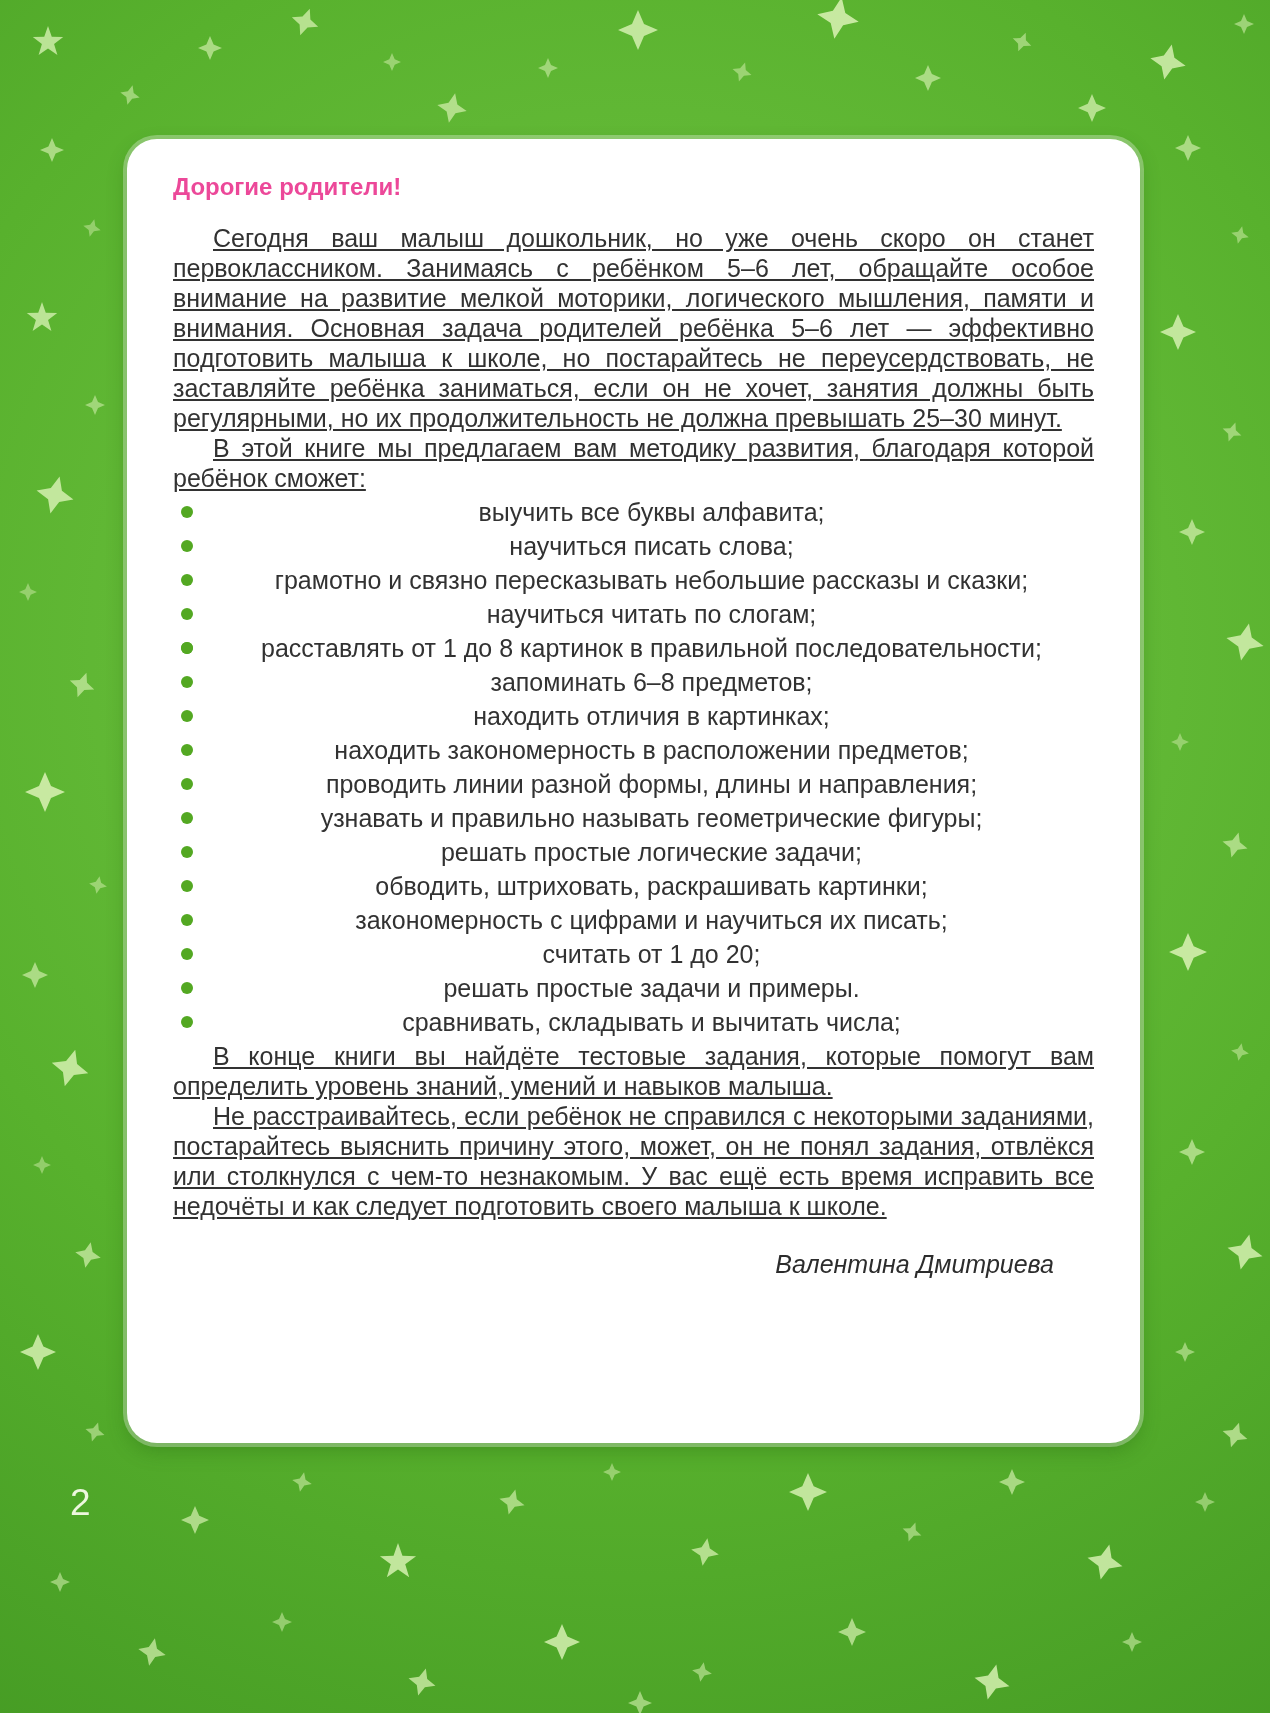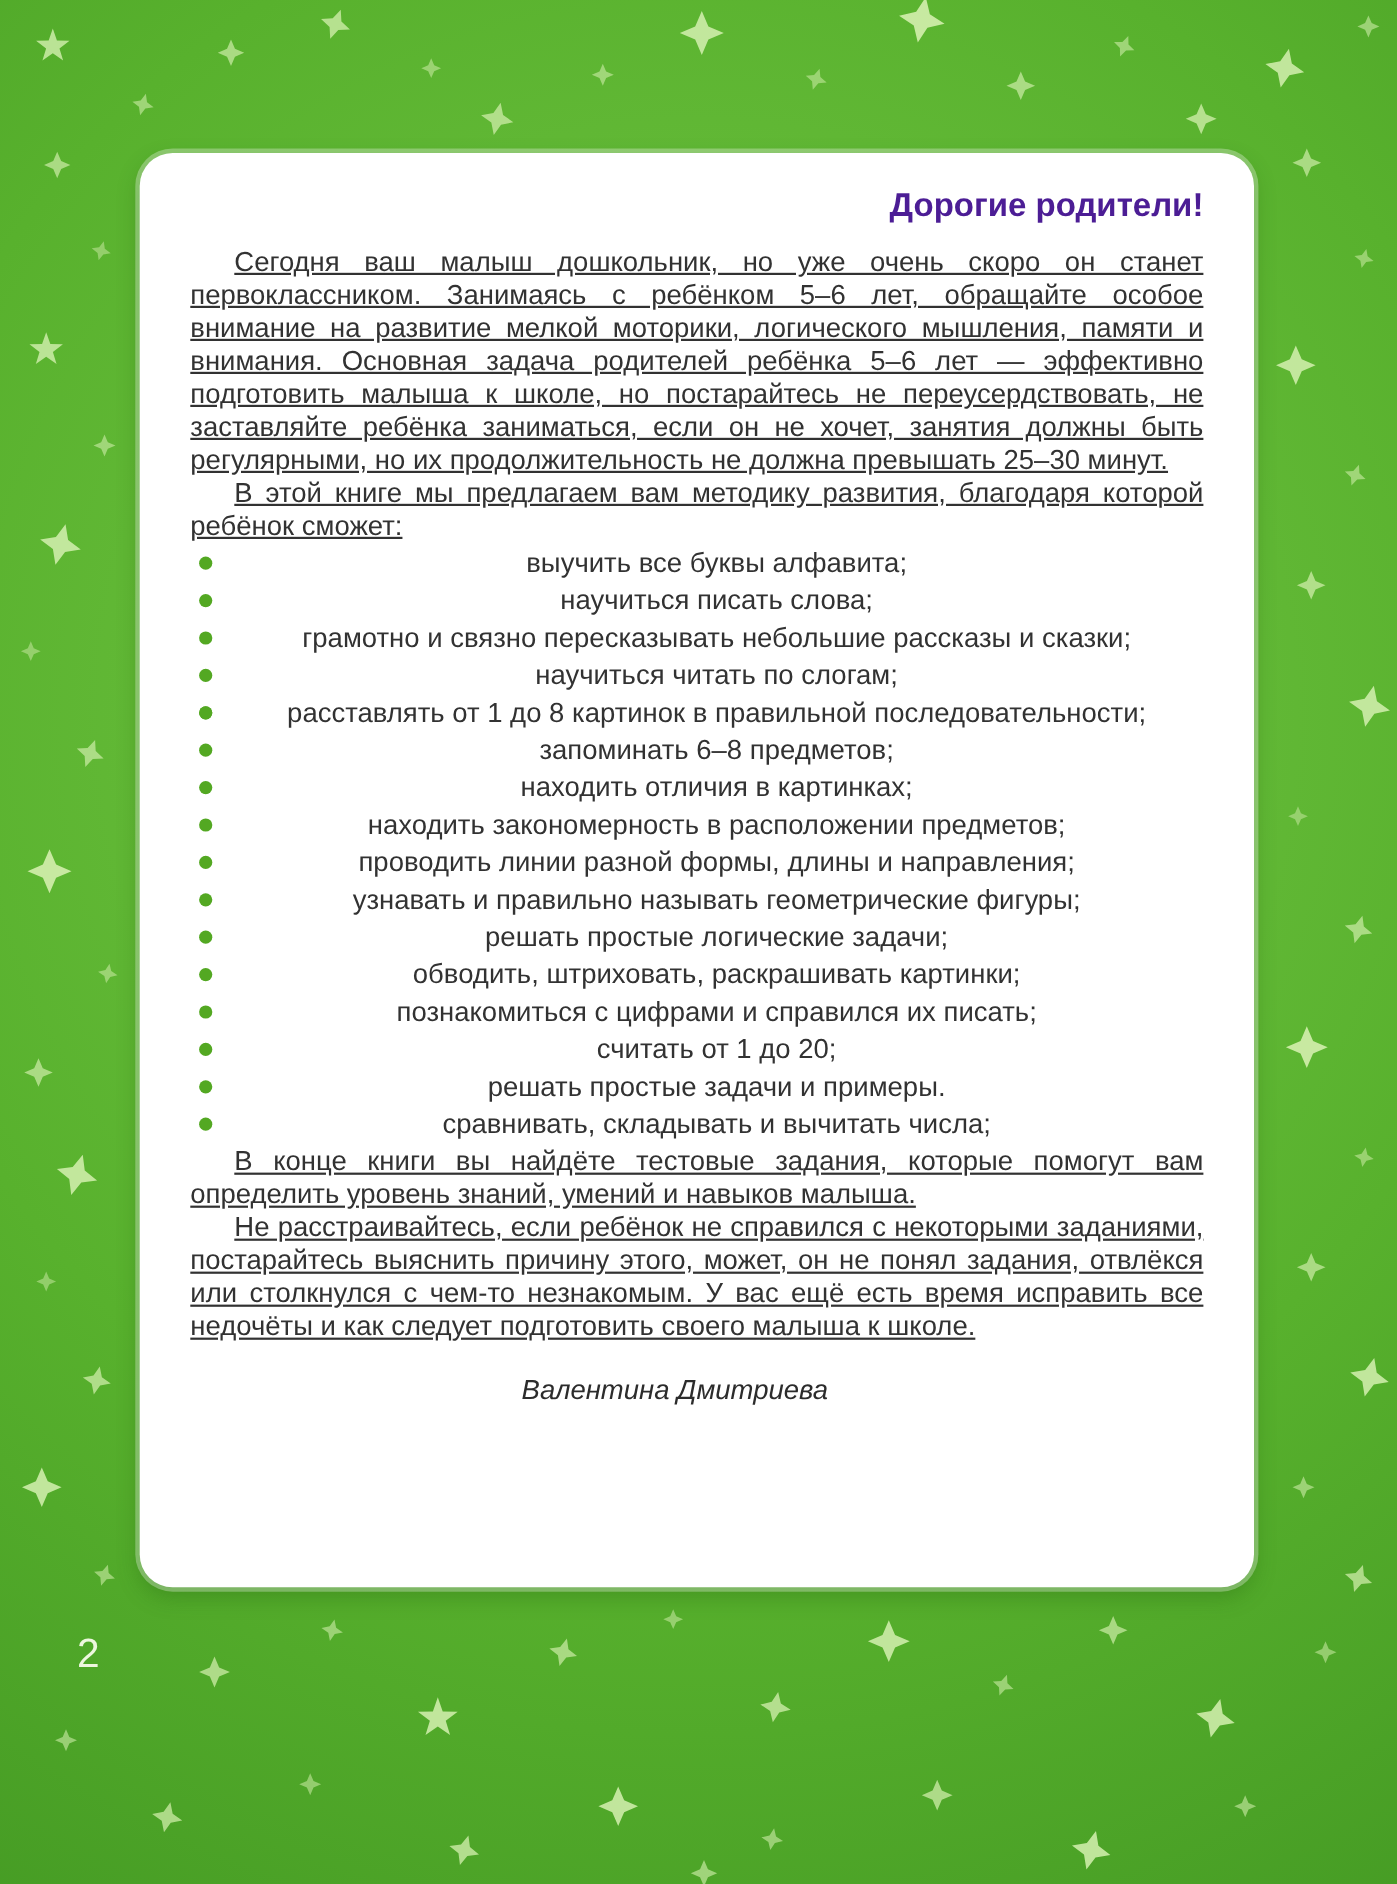--- a/index.html
+++ b/index.html
@@ -31,25 +31,25 @@
     border-radius: 30px;
     padding: 24px 46px 24px 46px;
     box-shadow: 0 0 0 4px rgba(255,255,255,0.30), 0 8px 20px rgba(25,85,10,0.30);
     overflow: hidden;
     color: #323232;
     font-size: 25px;
     line-height: 30px;
   }
   .card-title {
     margin: 6px 0 18px 0;
-    text-align: right;
-    font-size: 30px;
+    text-align: left;
+    font-size: 24px;
     line-height: 36px;
     font-weight: bold;
-    color: #4c1d95;
+    color: #ec4899;
   }
   .card p {
     margin: 0;
     text-align: justify;
     text-indent: 40px;
     text-decoration: underline;
   }
   ul.skills {
     list-style: none;
     margin: 4px 0 4px 0;
@@ -64,21 +64,21 @@
   ul.skills .dot {
     position: absolute;
     left: 8px; top: 9px;
     width: 12px; height: 12px;
     border-radius: 50%;
     background: var(--bullet, #53a822);
   }
   .signature {
     margin-top: 28px;
     padding-right: 40px;
-    text-align: center;
+    text-align: right;
     font-style: italic;
     font-size: 25px;
     color: #2c2c2c;
   }
   .page-number {
     position: absolute;
     left: 70px; top: 1482px;
     font-size: 37px;
     color: #edf7de;
   }
@@ -175,21 +175,21 @@
       <li><span class="dot"></span><span>научиться читать по слогам;</span></li>
       <li><span class="dot"></span></li>
       <li><span class="dot"></span><span>расставлять от 1 до 8 картинок в правильной последовательности;</span></li>
       <li><span class="dot"></span><span>запоминать 6–8 предметов;</span></li>
       <li><span class="dot"></span><span>находить отличия в картинках;</span></li>
       <li><span class="dot"></span><span>находить закономерность в расположении предметов;</span></li>
       <li><span class="dot"></span><span>проводить линии разной формы, длины и направления;</span></li>
       <li><span class="dot"></span><span>узнавать и правильно называть геометрические фигуры;</span></li>
       <li><span class="dot"></span><span>решать простые логические задачи;</span></li>
       <li><span class="dot"></span><span>обводить, штриховать, раскрашивать картинки;</span></li>
-      <li><span class="dot"></span><span>познакомиться с цифрами и справился их писать;</span></li>
+      <li><span class="dot"></span><span>закономерность с цифрами и научиться их писать;</span></li>
       <li><span class="dot"></span><span>считать от 1 до 20;</span></li>
       <li><span class="dot"></span><span>решать простые задачи и примеры.</span></li>
       <li><span class="dot"></span><span>сравнивать, складывать и вычитать числа;</span></li>
     </ul>
 
     <p>В конце книги вы найдёте тестовые задания, которые помогут вам определить уровень знаний, умений и навыков малыша.</p>
     <p>Не расстраивайтесь, если ребёнок не справился с некоторыми заданиями, постарайтесь выяснить причину этого, может, он не понял задания, отвлёкся или столкнулся с чем-то незнакомым. У вас ещё есть время исправить все недочёты и как следует подготовить своего малыша к школе.</p>
 
     <div class="signature">Валентина Дмитриева</div>
   </div>

